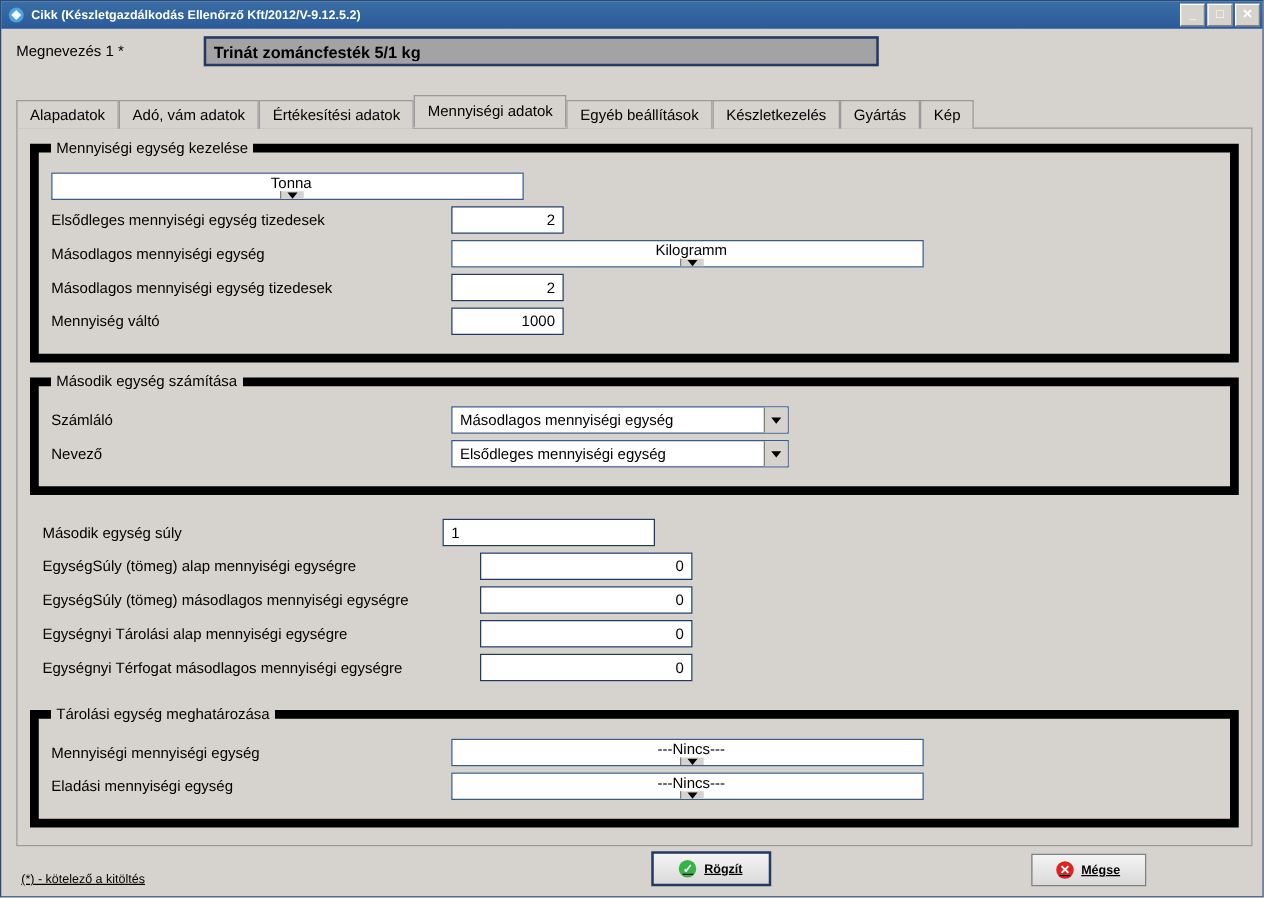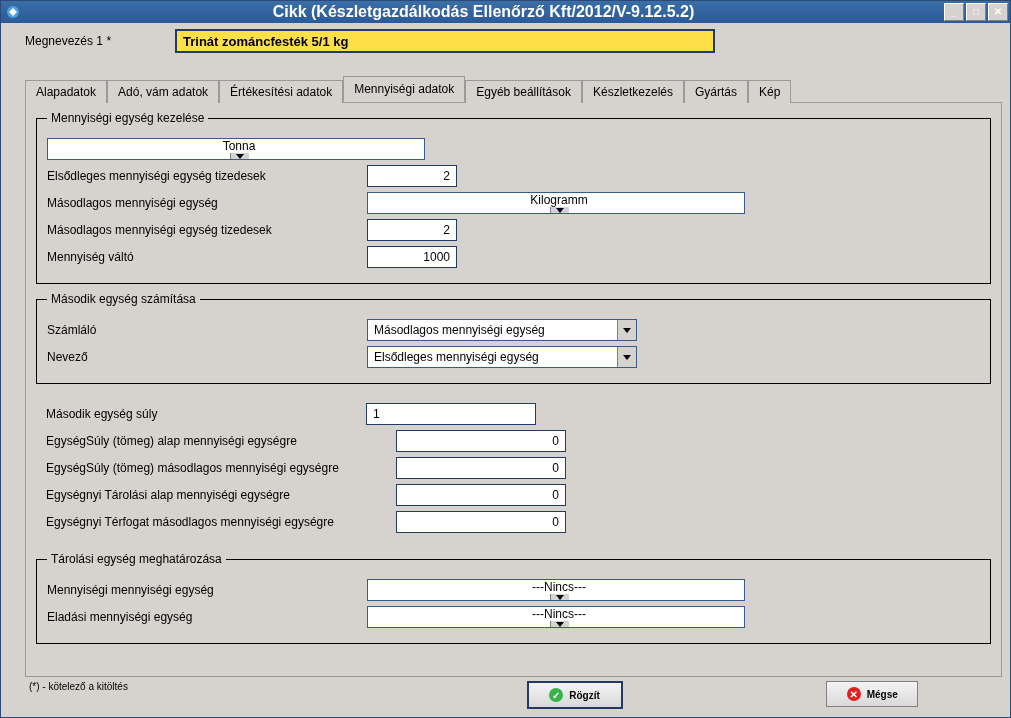--- a/index.html
+++ b/index.html
@@ -1,43 +1,43 @@
 <!DOCTYPE html>
 <html><head>
 <meta charset="utf-8">
 <style>
   html,body{margin:0;padding:0;font-family:Tahoma,Arial,sans-serif;font-size:12px;color:#000;background:#d6d3ce;}
   .window{width:1011px;height:718px;background:#d6d3ce;border:1px solid #2b4a7a;box-sizing:border-box;display:flex;flex-direction:column;}
   .titlebar{height:22px;background:linear-gradient(#3a6ea5,#2b5a9a);color:#fff;display:flex;align-items:center;padding:0 2px 0 4px;font-weight:bold;}
   .titlebar .appicon{width:16px;height:16px;margin-right:4px;display:inline-flex;align-items:center;justify-content:center;}
-  .titlebar .title{flex:1;font-size:16px;text-align:center;}
+  .titlebar .title{flex:1;font-size:10px;}
   .winbtns{display:flex;gap:0;}
   .winbtn{width:18px;height:16px;background:#d6d3ce;border:1px solid #fff;border-right-color:#808080;border-bottom-color:#808080;margin-left:2px;display:flex;align-items:center;justify-content:center;font-family:Arial;font-size:10px;line-height:1;font-weight:bold;}
-  .client{flex:1;display:flex;flex-direction:column;padding:6px 8px 4px 24px;box-sizing:border-box;}
+  .client{flex:1;display:flex;flex-direction:column;padding:6px 8px 4px 12px;box-sizing:border-box;}
   .row{display:flex;align-items:center;margin-bottom:8px;}
   .lbl{width:150px;}
-  .main-input{flex:0 0 540px;height:24px;border:2px solid #233b64;background:#fde047;padding:2px 6px;font-weight:bold;font-size:13px;box-sizing:border-box;}
+  .main-input{flex:0 0 540px;height:24px;border:2px solid #233b64;background:#a3a3a3;padding:2px 6px;font-weight:bold;font-size:13px;box-sizing:border-box;}
   .tabs{display:flex;align-items:flex-end;height:24px;margin-top:17px;}
   .tab{padding:4px 10px;border:1px solid #9a9a9a;border-bottom:none;background:#d6d3ce;margin-right:0;position:relative;top:1px;cursor:default;}
   .tab.active{background:#d6d3ce;border-bottom:1px solid #d6d3ce;z-index:2;padding-top:5px;padding-bottom:5px;top:0;}
   .tabbody{border:1px solid #9a9a9a;flex:1;padding:8px 10px;overflow:hidden;background:#d6d3ce;display:flex;flex-direction:column;gap:8px;}
-  fieldset{border:1px solid #000000;margin:0;padding:8px 10px 10px 10px;}
+  fieldset{border:7px solid #000000;margin:0;padding:8px 10px 10px 10px;}
   legend{padding:0 4px;}
   .frow{display:flex;align-items:center;margin:5px 0;}
   .flbl{width:320px;}
   .flbl-w{width:350px;}
   .num{width:90px;height:22px;border:1px solid #233b64;background:#fff;text-align:right;padding:2px 6px;box-sizing:border-box;font-size:12px;}
   .num-w{width:170px;height:22px;border:1px solid #233b64;background:#fff;text-align:right;padding:2px 6px;box-sizing:border-box;font-size:12px;}
   .num-l{width:170px;height:22px;border:1px solid #233b64;background:#fff;text-align:left;padding:2px 6px;box-sizing:border-box;font-size:12px;}
   .sel{height:22px;border:1px solid #3a5a8a;background:#fff;display:flex;align-items:center;justify-content:space-between;padding:0 0 0 6px;box-sizing:border-box;}
   .sel .arrow{width:18px;height:20px;background:#d6d3ce;border-left:1px solid #808080;display:flex;align-items:center;justify-content:center;}
   .sel-lg{width:378px;flex-direction:column;}
   .sel-md{width:270px;}
   .nogroup{padding:6px 10px;}
-  .footer{display:flex;align-items:flex-start;padding:4px 8px 4px 4px;font-size:10px;border-top:0;}
+  .footer{display:flex;align-items:flex-end;padding:4px 8px 4px 4px;font-size:10px;border-top:0;text-decoration:underline;}
   .footer .spacer{flex:1;}
   .btn{width:90px;height:24px;border:1px solid #808080;background:linear-gradient(#f4f4f4,#d9d9d9);display:flex;align-items:center;justify-content:center;font-weight:bold;gap:6px;cursor:default;margin:0 6px;}
   .btn.primary{border:2px solid #233b64;width:92px;}
   .iconok{width:14px;height:14px;border-radius:50%;background:#37b34a;display:inline-flex;align-items:center;justify-content:center;color:#fff;font-size:10px;}
   .iconcancel{width:14px;height:14px;border-radius:50%;background:#d22;display:inline-flex;align-items:center;justify-content:center;color:#fff;font-size:10px;}
   .tri{width:0;height:0;border-left:4px solid transparent;border-right:4px solid transparent;border-top:5px solid #000;}
 </style>
 </head>
 <body>
 

